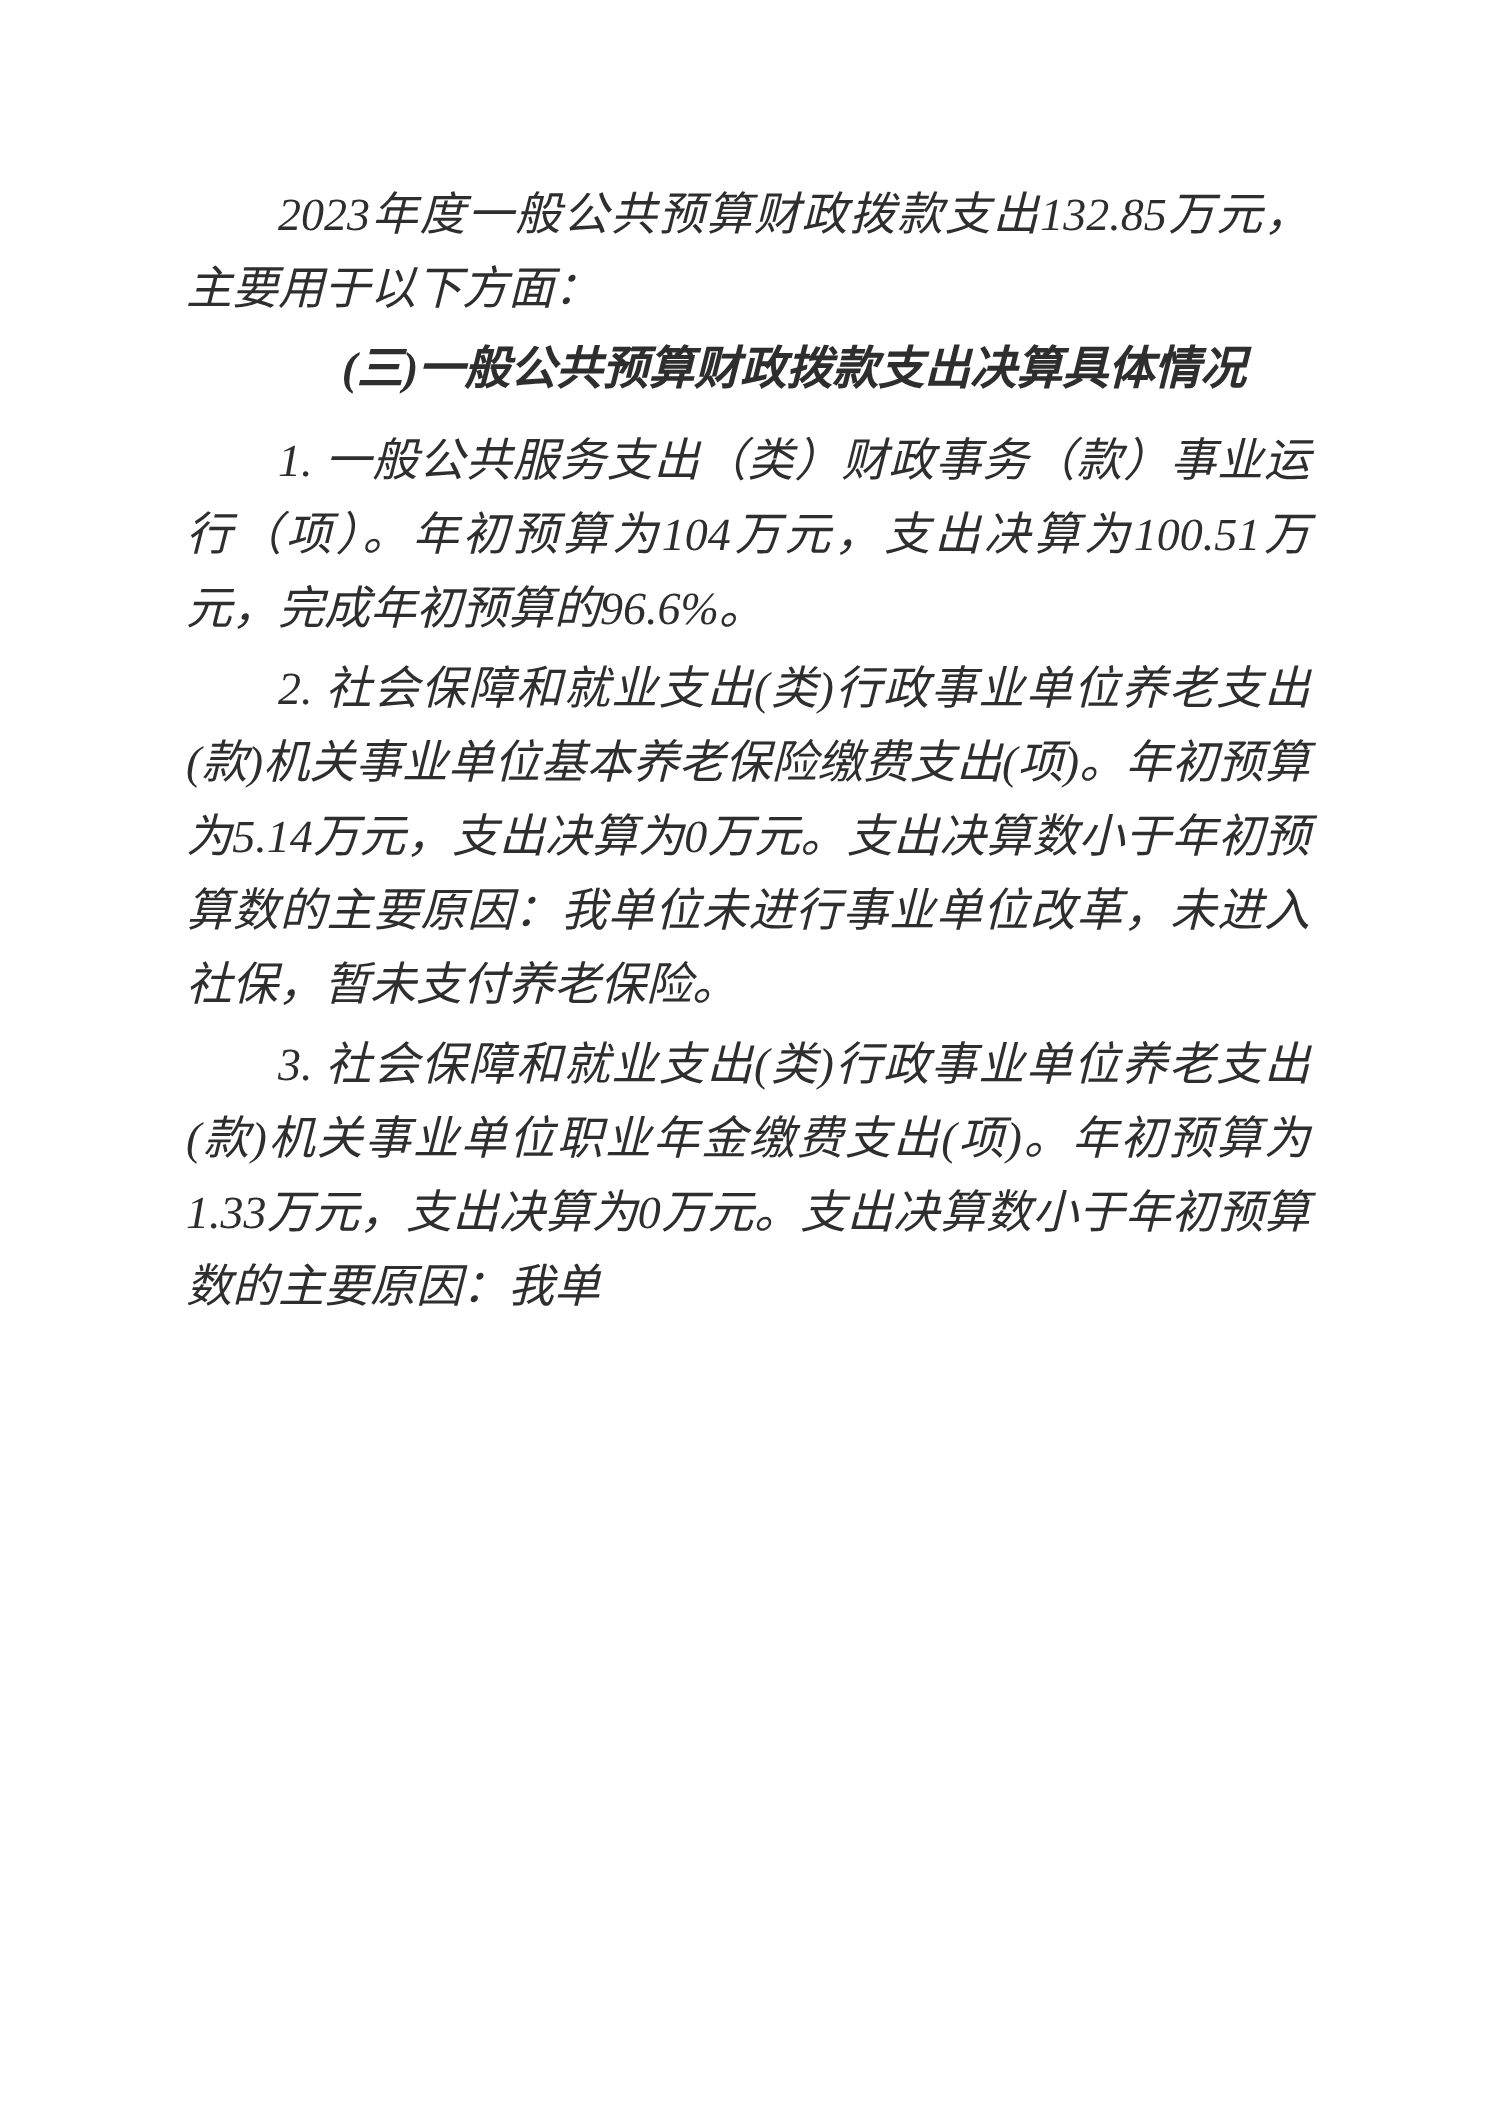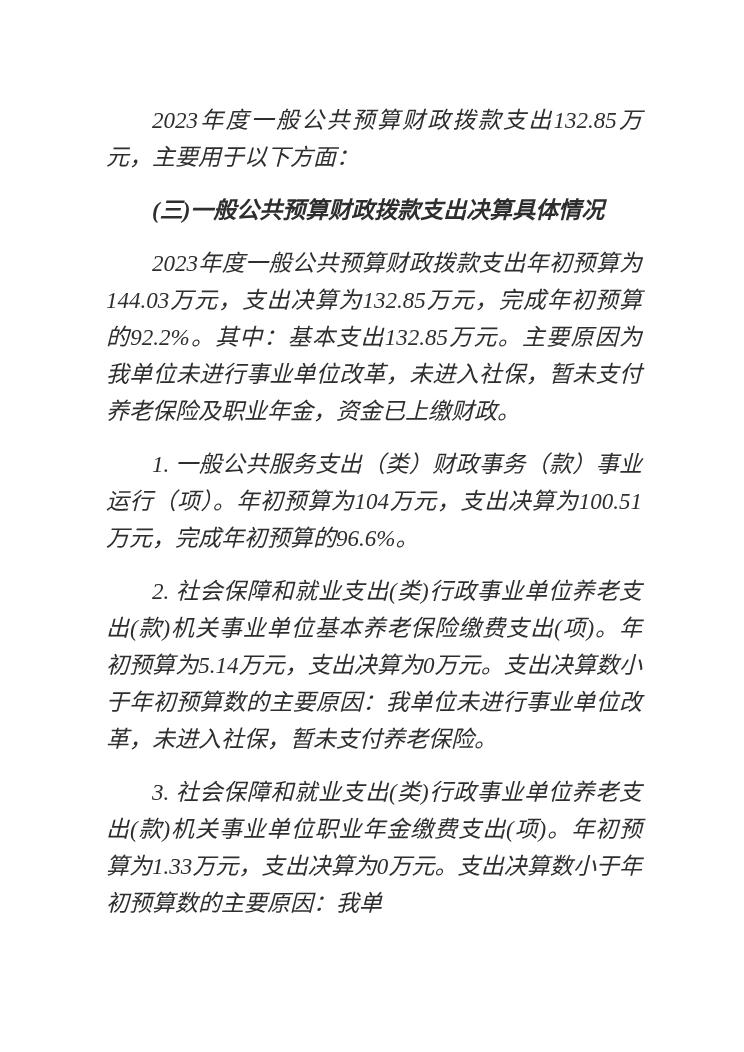--- a/index.html
+++ b/index.html
@@ -19,37 +19,36 @@
     left: 90px;
     top: 86px;
     width: 568px;
     font-family: "Liberation Serif", "DejaVu Serif", serif;
     font-style: italic;            
     font-size: 23px;
     line-height: 37px;
     color: #2e2e2e;
   }
   .doc-body p {
-    margin: 16px;
+    margin: 3px;
     text-indent: 2em;
     text-align: justify;
   }
   .doc-body p.heading {
     font-weight: bold;
-    text-align: left;
+    text-align: center;
   }
   .doc-body p.gap-above {
     margin-top: 9px;
   }
 </style>
 </head>
 <body>
 
 <div class="page">
   <div class="doc-body">
     <p>2023年度一般公共预算财政拨款支出132.85万元，主要用于以下方面：</p>
     <p class="heading">(三)一般公共预算财政拨款支出决算具体情况</p>
-    <p>2023年度一般公共预算财政拨款支出年初预算为144.03万元，支出决算为132.85万元，完成年初预算的92.2%。其中：基本支出132.85万元。主要原因为我单位未进行事业单位改革，未进入社保，暂未支付养老保险及职业年金，资金已上缴财政。</p>
     <p class="gap-above">1. 一般公共服务支出（类）财政事务（款）事业运行（项）。年初预算为104万元，支出决算为100.51万元，完成年初预算的96.6%。</p>
     <p>2. 社会保障和就业支出(类)行政事业单位养老支出(款)机关事业单位基本养老保险缴费支出(项)。年初预算为5.14万元，支出决算为0万元。支出决算数小于年初预算数的主要原因：我单位未进行事业单位改革，未进入社保，暂未支付养老保险。</p>
     <p>3. 社会保障和就业支出(类)行政事业单位养老支出(款)机关事业单位职业年金缴费支出(项)。年初预算为1.33万元，支出决算为0万元。支出决算数小于年初预算数的主要原因：我单</p>
   </div>
 </div>
 
 </body></html>

